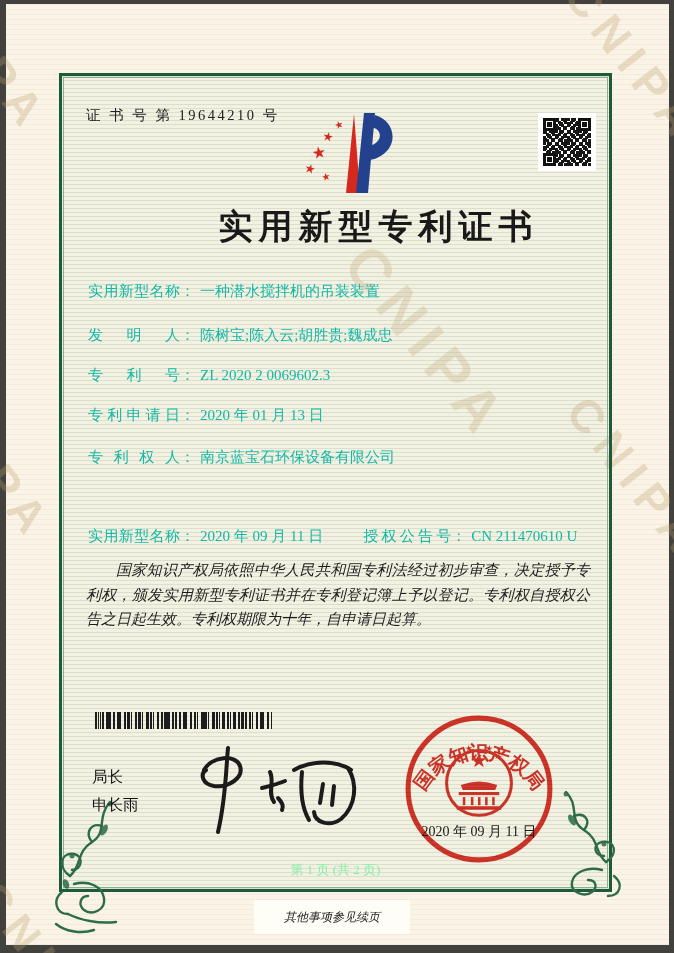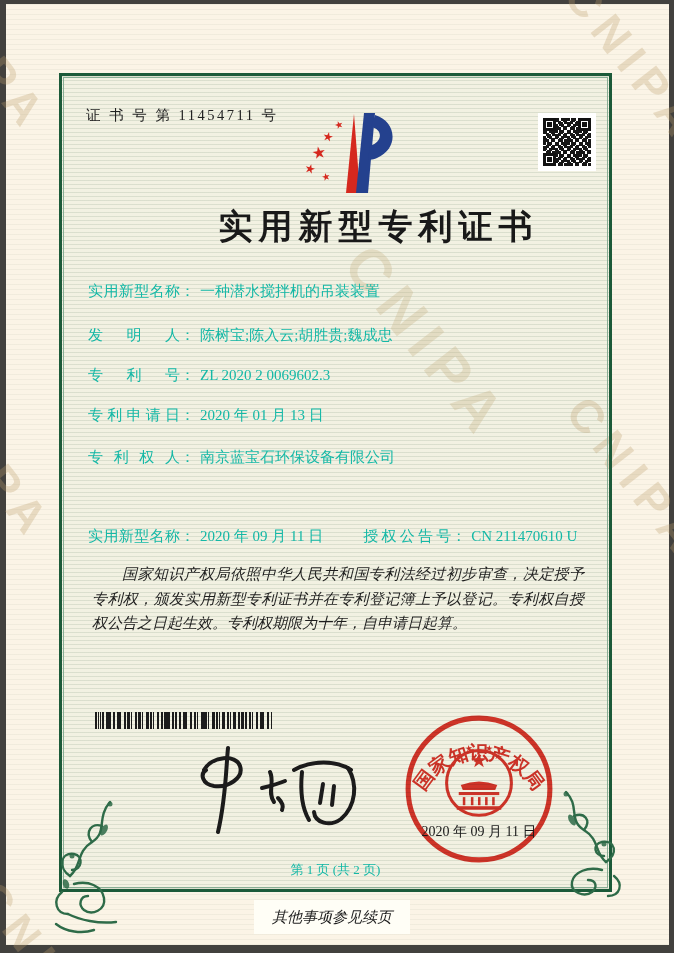--- a/index.html
+++ b/index.html
@@ -41,40 +41,40 @@
     letter-spacing:6px;color:#191919;z-index:5;}
 
   .row{position:absolute;left:88px;font-size:15px;color:#14b8a6;white-space:nowrap;z-index:5;}
   .f-label{display:inline-block;width:92px;text-align:justify;text-align-last:justify;}
   .f-label.narrow{width:88px;}
   .f-colon{margin-right:5px;}
   .pair2{margin-left:40px;}
 
   .paragraphs{position:absolute;left:86px;top:558px;width:504px;z-index:5;
     font-size:15px;line-height:24.5px;color:#1d1d1d;text-align:justify;font-style:italic;}
-  .paragraphs p{margin:6px;text-indent:2em;font-family:Liberation Mono, monospace;}
+  .paragraphs p{margin:0;text-indent:2em;}
 
   .barcode{position:absolute;left:95px;top:712px;width:177px;height:17px;z-index:5;
     background-image:
       repeating-linear-gradient(90deg,#1c1c1c 0 2px,transparent 2px 3px,#1c1c1c 3px 4px,transparent 4px 7px,#1c1c1c 7px 9px,transparent 9px 11px),
       repeating-linear-gradient(90deg,transparent 0 5px,#1c1c1c 5px 6px,transparent 6px 13px,#1c1c1c 13px 16px,transparent 16px 19px);}
 
   .duty{position:absolute;left:92px;top:763px;z-index:5;font-family:"Liberation Sans",sans-serif;
     font-size:15.5px;color:#121212;line-height:28px;}
   .signature{position:absolute;left:190px;top:740px;width:178px;height:100px;z-index:5;}
 
   .seal{position:absolute;left:400px;top:710px;width:158px;height:158px;z-index:6;
     opacity:0.93;mix-blend-mode:multiply;}
   .seal-date{position:absolute;left:399px;top:823px;width:160px;text-align:center;
     font-size:14px;color:#1a1a1a;z-index:7;white-space:nowrap;}
 
   .page-info{position:absolute;left:59px;top:861px;width:553px;text-align:center;
-    font-size:13px;color:#14b8a6;z-index:5;}
+    font-size:13px;color:#86efac;z-index:5;}
   .continuation{position:absolute;left:254px;top:900px;width:156px;height:34px;background:#fffef6;
-    display:flex;align-items:center;justify-content:center;font-size:15px;font-style:italic;color:#1d1d1d;z-index:5;}
+    display:flex;align-items:center;justify-content:center;font-size:12px;font-style:italic;color:#1d1d1d;z-index:5;}
 
   .orn{position:absolute;z-index:4;}
   .orn-bl{left:46px;top:796px;width:80px;height:140px;}
   .orn-br{left:550px;top:790px;width:80px;height:112px;transform:scaleX(-1);}
 </style>
 </head>
 <body>
 
 <div id="app">
   <div class="paper"></div>
@@ -114,21 +114,21 @@
       <path d="M 28,80 C 42,76 56,82 58,92 C 60,102 46,108 38,102 C 32,97 34,90 42,90"></path>
       <path d="M 16,86 C 6,94 10,106 22,106"></path>
     </g>
     <g fill="#2e6b48" opacity="0.85">
       <ellipse cx="58" cy="30" rx="3" ry="6" transform="rotate(30 58 30)"></ellipse>
       <circle cx="64" cy="4" r="2.5"></circle>
         <circle cx="26" cy="54" r="2.5"></circle>
     </g>
   </svg>
 
-  <div class="cert-number">证 书 号 第 11454711 号</div>
+  <div class="cert-number">证 书 号 第 19644210 号</div>
 
   <svg class="logo" viewBox="0 0 100 92">
     <defs>
       <path id="star" d="M0,-1 L0.225,-0.31 L0.95,-0.31 L0.36,0.12 L0.59,0.81 L0,0.38 L-0.59,0.81 L-0.36,0.12 L-0.95,-0.31 L-0.225,-0.31 Z"></path>
     </defs>
     <polygon points="57,6 49,85 63,85" fill="#d5281e"></polygon>
     <polygon points="67,5 59,85 71,85 78,5" fill="#24418e"></polygon>
     <path d="M 78,7 C 99,13 103,40 80,50 C 75,52 71,52 71,52 L 73,38 C 86,34 86,21 74,19 Z" fill="#24418e"></path>
     <use href="#star" fill="#d5281e" transform="translate(42,17) scale(4) rotate(-18)"></use>
     <use href="#star" fill="#d5281e" transform="translate(31,29) scale(5) rotate(12)"></use>
@@ -152,20 +152,24 @@
   <div class="row" style="top:406px"><span class="f-label">专利申请日</span><span class="f-colon">：</span><span class="f-value">2020 年 01 月 13 日</span></div>
   <div class="row" style="top:448px"><span class="f-label">专利权人</span><span class="f-colon">：</span><span class="f-value">南京蓝宝石环保设备有限公司</span></div>
   <div class="row" style="top:527px"><span class="f-label">实用新型名称</span><span class="f-colon">：</span><span class="f-value">2020 年 09 月 11 日</span><span class="pair2"><span class="f-label narrow">授权公告号</span><span class="f-colon">：</span><span class="f-value">CN 211470610 U</span></span></div>
 
   <div class="paragraphs">
     <p>国家知识产权局依照中华人民共和国专利法经过初步审查，决定授予专利权，颁发实用新型专利证书并在专利登记簿上予以登记。专利权自授权公告之日起生效。专利权期限为十年，自申请日起算。</p>
   </div>
 
   <div class="barcode"></div>
 
+  <div class="duty">
+    <div>局长</div>
+    <div>申长雨</div>
+  </div>
 
   <svg class="signature" viewBox="0 0 178 100">
     <g stroke="#1b1b1b" stroke-width="4" fill="none" stroke-linecap="round" stroke-linejoin="round">
       <path d="M 38,8 C 36,28 36,58 28,92"></path>
       <path d="M 14,30 C 22,16 46,14 50,26 C 54,38 38,48 24,46 C 12,44 10,34 16,30"></path>
       <path d="M 80,32 C 85,42 77,52 84,62"></path>
       <path d="M 72,48 C 80,46 88,44 95,41"></path>
       <path d="M 88,58 C 92,62 94,66 92,70"></path>
       <path d="M 104,30 C 122,20 146,20 161,30"></path>
       <path d="M 112,32 C 110,52 112,68 119,80"></path>

